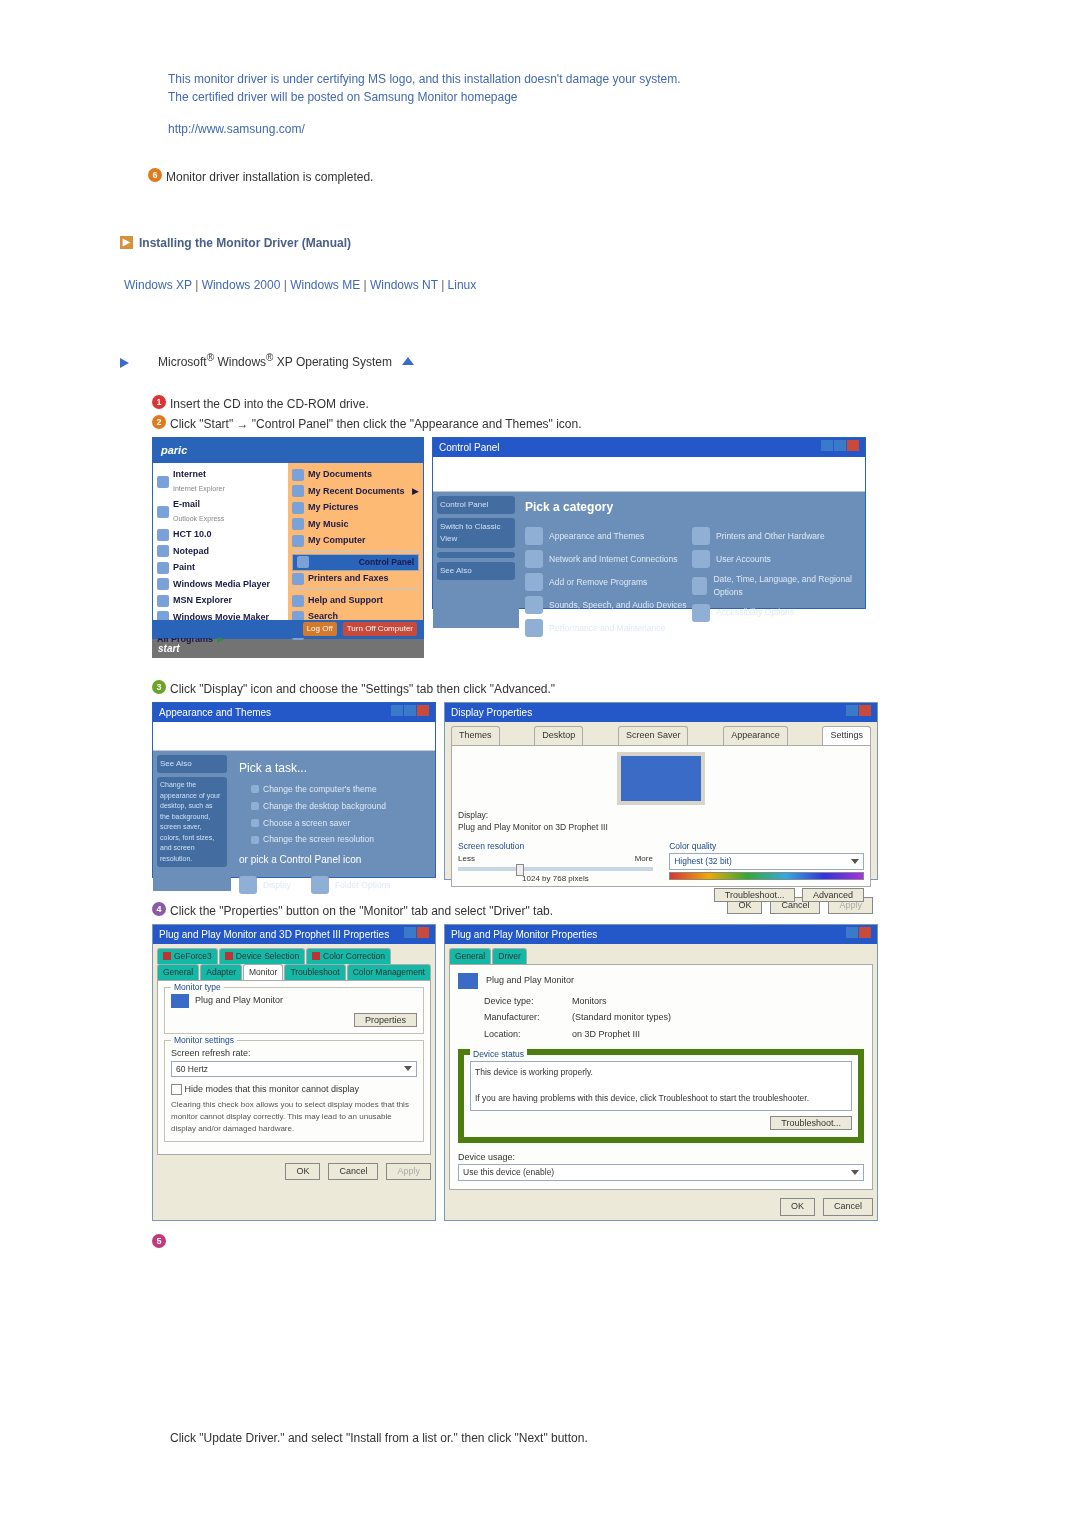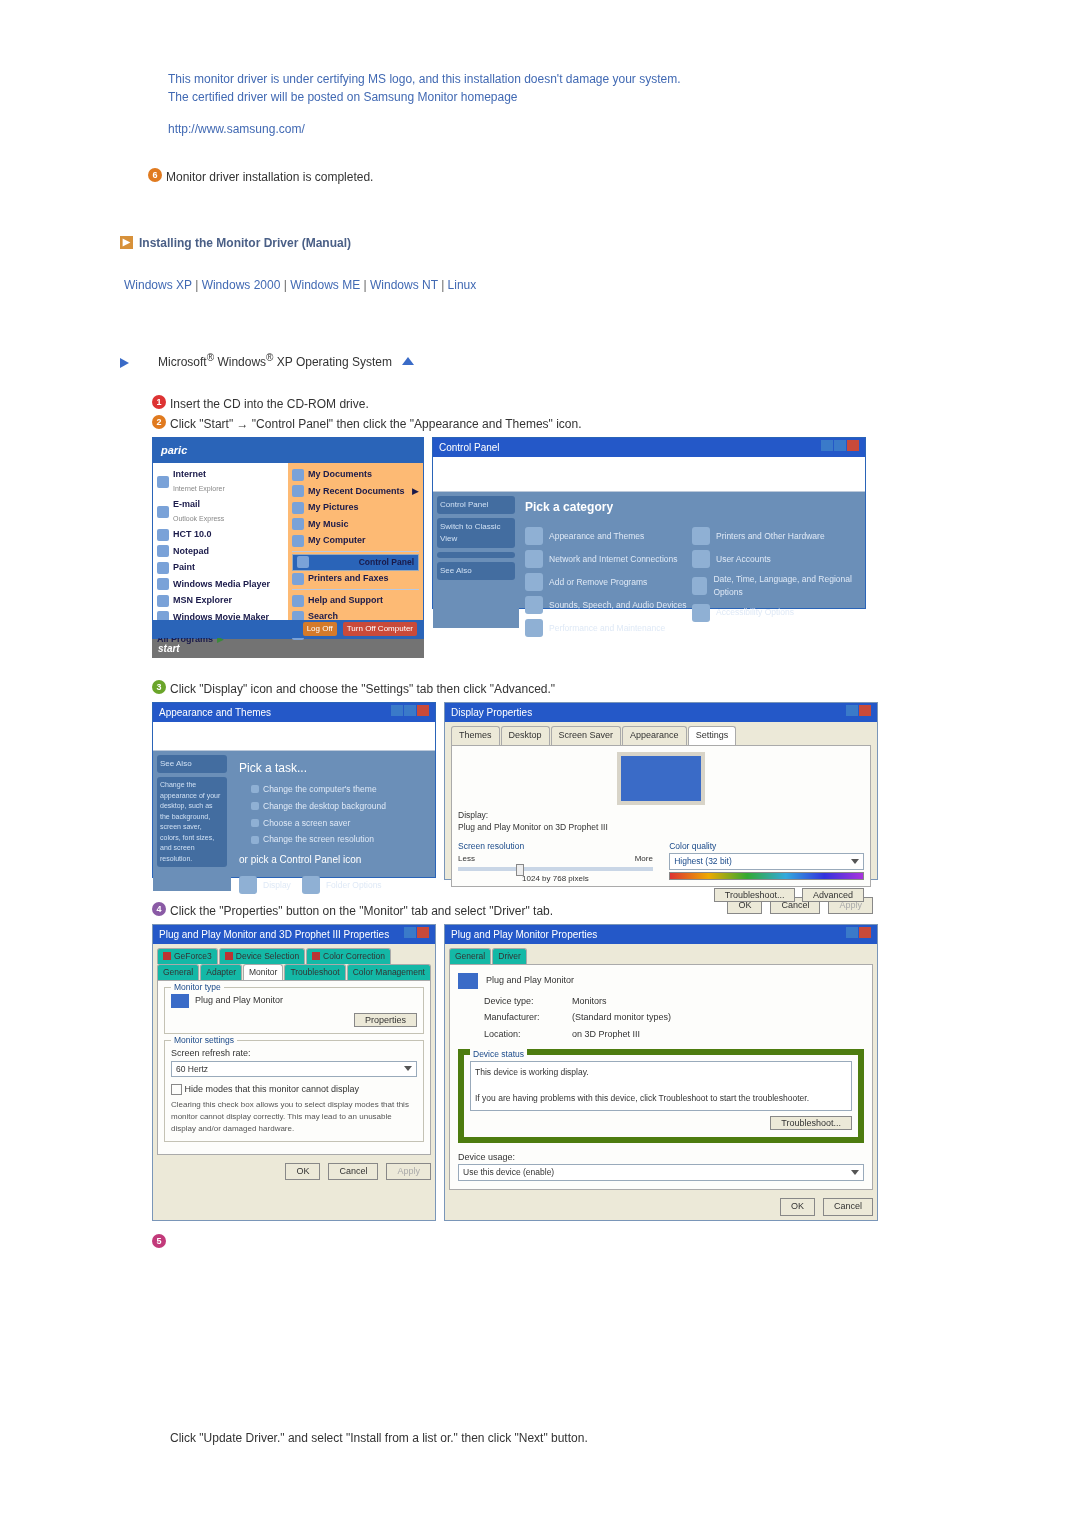--- a/index.html
+++ b/index.html
@@ -104,21 +104,21 @@
 
   .ath { width:282px; height:174px; background:#6b8fb8; border:1px solid #2a64b8; font-size:9px; }
   .ath-body { display:flex; height:140px; }
   .ath-main { flex:1; padding:8px; color:#fff; }
   .ath-task { font-size:12px; margin-bottom:6px; }
   .ath-line { font-size:8.5px; margin:4px 0 4px 12px; color:#dfe9f6; display:flex; align-items:center; gap:4px; }
   .ath-line::before { content:""; width:8px; height:8px; background:#8fb0d4; display:inline-block; border-radius:2px; }
   .or-pick { color:#fff; font-size:10px; margin:6px 0 4px 0; }
 
   .dp { width:432px; height:176px; background:#ece9d8; border:1px solid #7a96b8; font-size:9px; }
-  .dp-tabs { display:flex; gap:1px; padding:4px 6px 0 6px; font-size:9px; }
+  .dp-tabs { display:flex; gap:1px; padding:4px 6px 0 6px; font-size:9px;justify-content:space-between; }
   .dp-tab { background:#ece9d8; border:1px solid #aaa; border-bottom:none; padding:2px 7px; border-radius:3px 3px 0 0; color:#333; }
   .dp-tab.active { background:#fff; }
   .dp-body { background:#fdfdfb; margin:0 6px 6px 6px; border:1px solid #aaa; height:128px; padding:6px; position:relative; }
   .mini-mon { width:80px; height:45px; background:#3a6bc7; border:4px solid #d8d4c8; margin:0 auto; }
   .dp-row { display:flex; justify-content:space-between; font-size:8.5px; margin-top:6px; color:#1a4a8a; }
   .dp-bar { height:6px; background:linear-gradient(90deg,#d33,#ea0,#3a3,#3ad,#33d,#a3d); border:1px solid #888; margin-top:2px; }
   .dp-btns { text-align:right; margin-top:4px; }
   .dbtn { font-size:9px; padding:1px 10px; background:#ece9d8; border:1px solid #888; margin-left:4px; }
 
   .pp { width:282px; background:#ece9d8; border:1px solid #7a96b8; font-size:9px; }
@@ -397,21 +397,21 @@
         </div>
         <div class="ath-main">
           <div class="ath-task">Pick a task...</div>
           <div id="ath-tasks">
               <div class="ath-line">Change the computer's theme</div>
               <div class="ath-line">Change the desktop background</div>
               <div class="ath-line">Choose a screen saver</div>
               <div class="ath-line">Change the screen resolution</div>
             </div>
           <div class="or-pick">or pick a Control Panel icon</div>
-          <div style="display:flex;gap:11px">
+          <div style="display:flex;gap:20px">
             <div class="cp-cat">
                 <span class="cic"></span>
                 <span>Display</span>
               </div>
             <div class="cp-cat">
                 <span class="cic"></span>
                 <span>Folder Options</span>
               </div>
           </div>
         </div>
@@ -561,21 +561,21 @@
               <span>(Standard monitor types)</span>
             </div>
             <div class="drv-row">
               <span class="k">Location:</span>
               <span>on 3D Prophet III</span>
             </div>
           </div>
         <div class="status-group">
           <span class="grp-lbl">Device status</span>
           <div class="txtbox">
-            <span>This device is working display.</span><br><br>
+            <span>This device is working properly.</span><br><br>
             <span>If you are having problems with this device, click Troubleshoot to start the troubleshooter.</span>
           </div>
           <div style="text-align:right;margin-top:6px">
             <span class="dbtn">Troubleshoot...</span>
           </div>
         </div>
         <div>Device usage:</div>
         <div class="sel">
             <span>Use this device (enable)</span>
             <span class="dd"></span>

